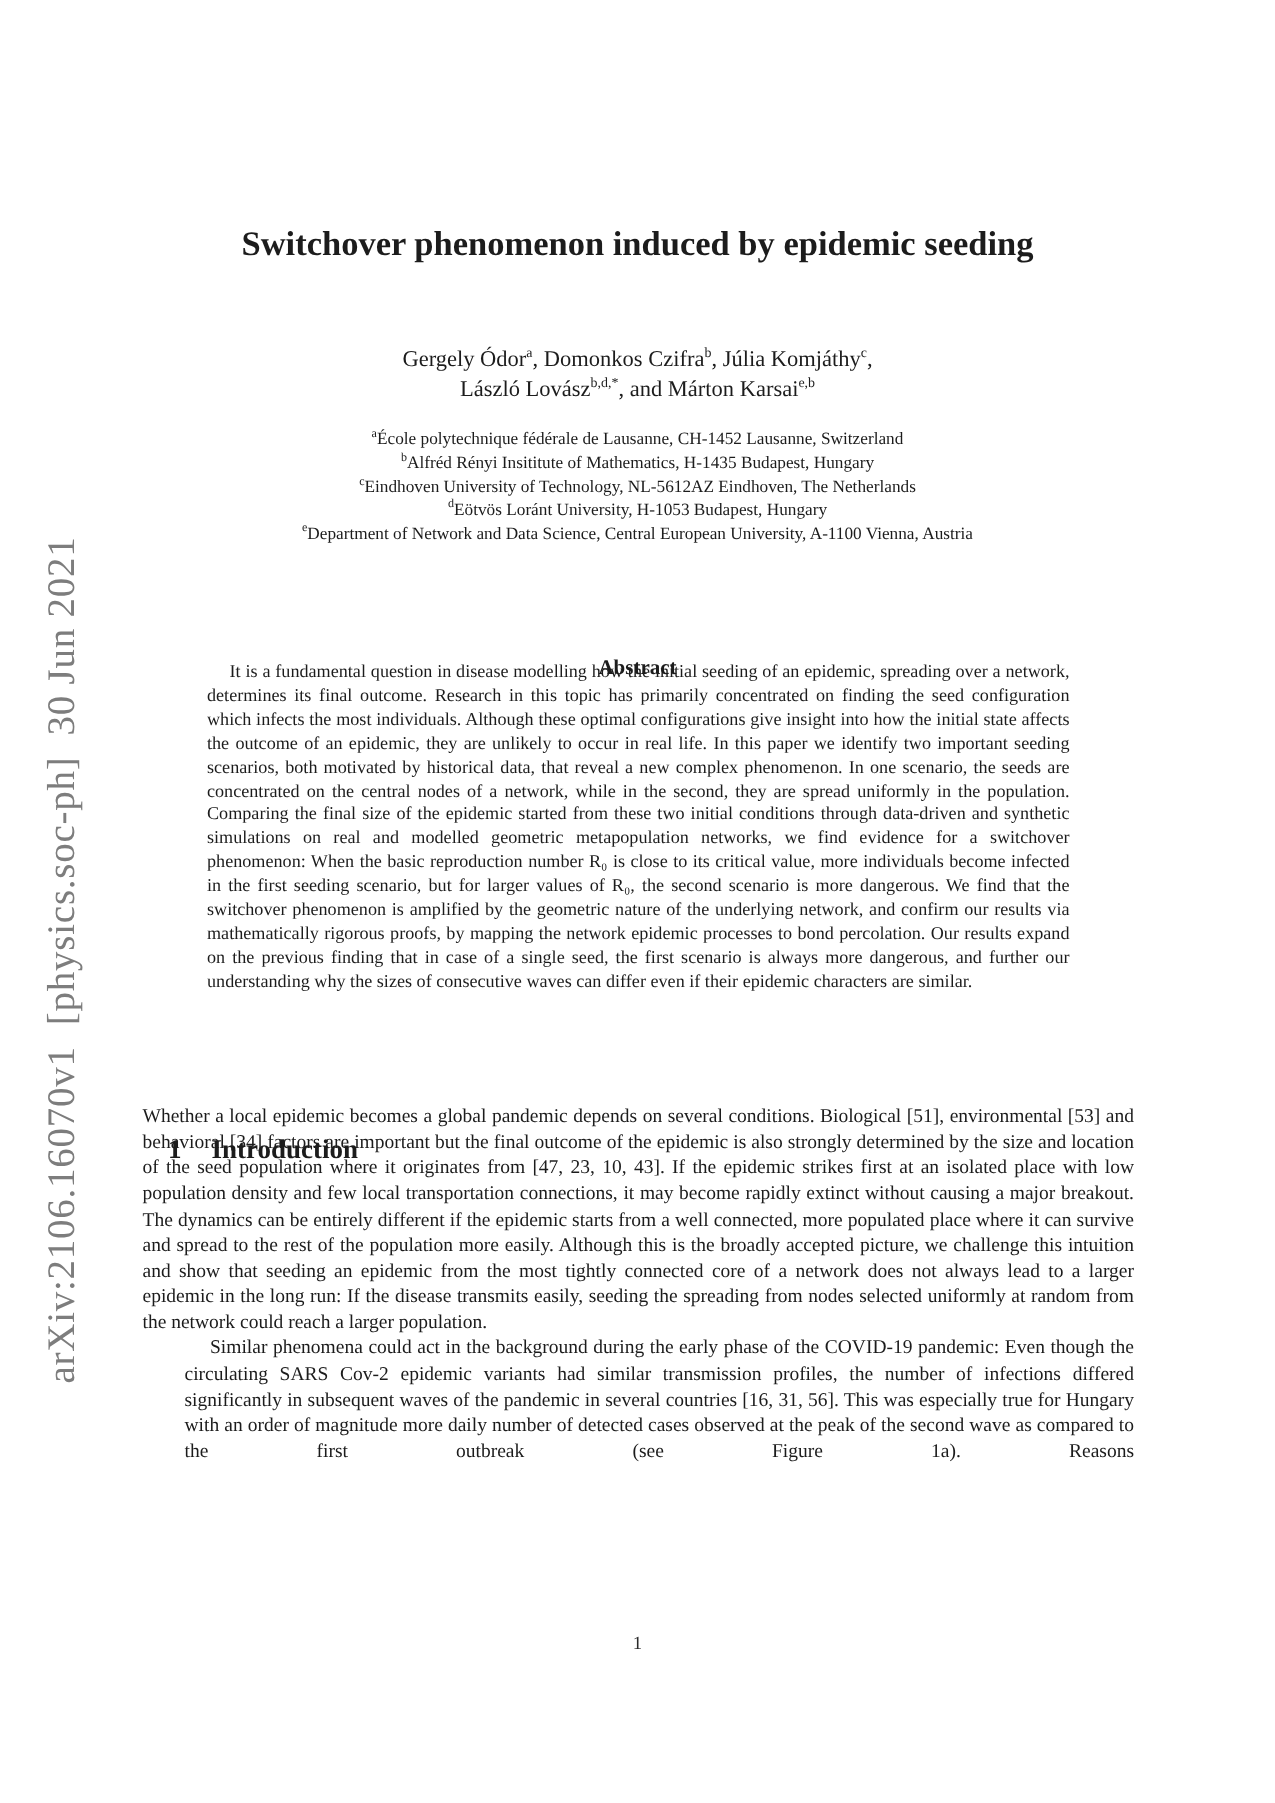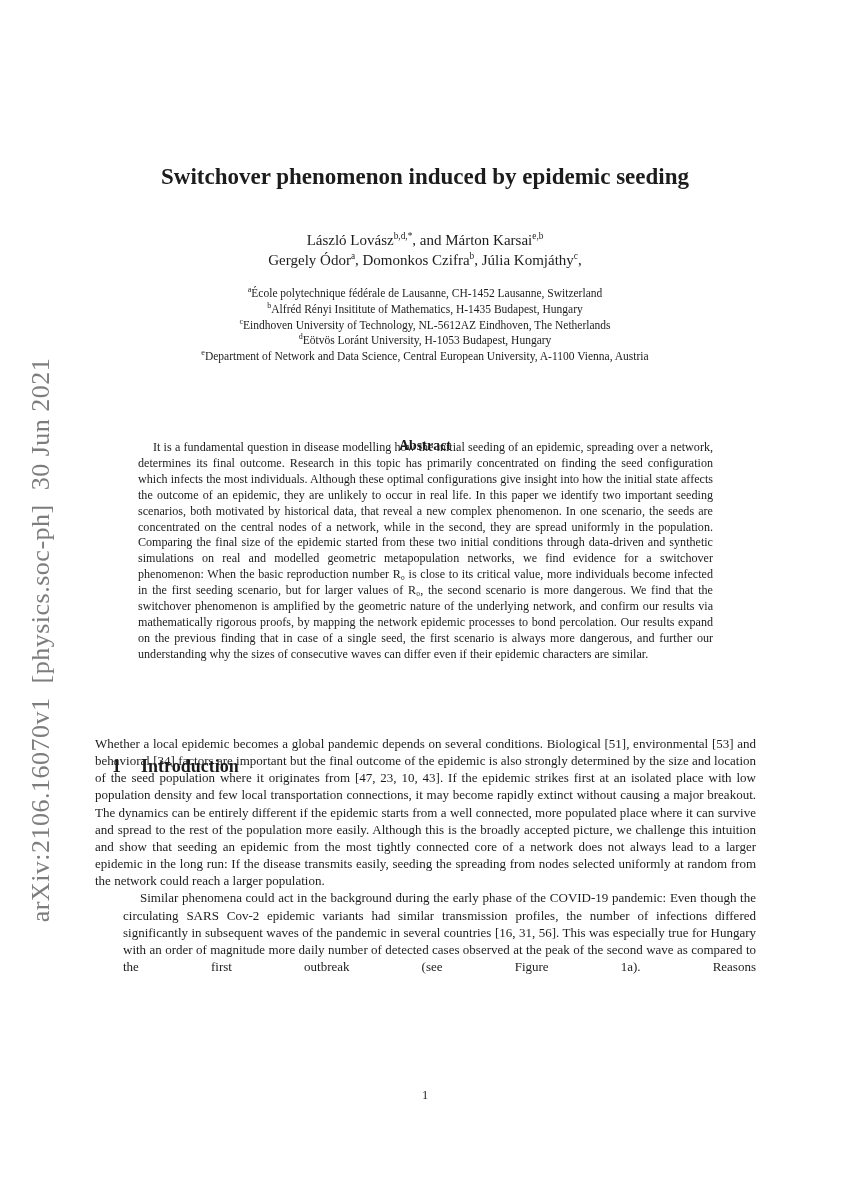--- a/index.html
+++ b/index.html
@@ -21,21 +21,21 @@
     top: 640px;
     left: 41px;
     transform: translate(-50%, -50%) rotate(-90deg);
     font-size: 26px;
     color: #7d7d7d;
     white-space: pre;
     letter-spacing: 0.5px;
   }
   .title {
     position: absolute;
-    top: 161px;
+    top: 147px;
     left: 0;
     width: 100%;
     margin: 0;
     text-align: center;
     font-size: 23px;
     font-weight: bold;
     line-height: 32px;
   }
   .title-line { display: block; }
   .authors {
@@ -133,24 +133,24 @@
 <div class="page">
 
   <div class="arxiv-banner">arXiv:2106.16070v1  [physics.soc-ph]  30 Jun 2021</div>
 
   <h1 class="title">
     <span class="title-line">Switchover phenomenon induced by epidemic seeding</span>
   </h1>
 
   <div class="authors">
     <div class="author-line">
-      <span>László Lovász</span><sup>b,d,*</sup><span>, and </span><span>Márton Karsai</span><sup>e,b</sup>
+      <span>Gergely Ódor</span><sup>a</sup><span>, </span><span>Domonkos Czifra</span><sup>b</sup><span>, </span><span>Júlia Komjáthy</span><sup>c</sup><span>,</span>
     </div>
     <div class="author-line">
-      <span>Gergely Ódor</span><sup>a</sup><span>, </span><span>Domonkos Czifra</span><sup>b</sup><span>, </span><span>Júlia Komjáthy</span><sup>c</sup><span>,</span>
+      <span>László Lovász</span><sup>b,d,*</sup><span>, and </span><span>Márton Karsai</span><sup>e,b</sup>
     </div>
   </div>
 
   <div class="affiliations">
     <div class="affil-line"><sup>a</sup><span>École polytechnique fédérale de Lausanne, CH-1452 Lausanne, Switzerland</span></div>
     <div class="affil-line"><sup>b</sup><span>Alfréd Rényi Insititute of Mathematics, H-1435 Budapest, Hungary</span></div>
     <div class="affil-line"><sup>c</sup><span>Eindhoven University of Technology, NL-5612AZ Eindhoven, The Netherlands</span></div>
     <div class="affil-line"><sup>d</sup><span>Eötvös Loránt University, H-1053 Budapest, Hungary</span></div>
     <div class="affil-line"><sup>e</sup><span>Department of Network and Data Science, Central European University, A-1100 Vienna, Austria</span></div>
   </div>

